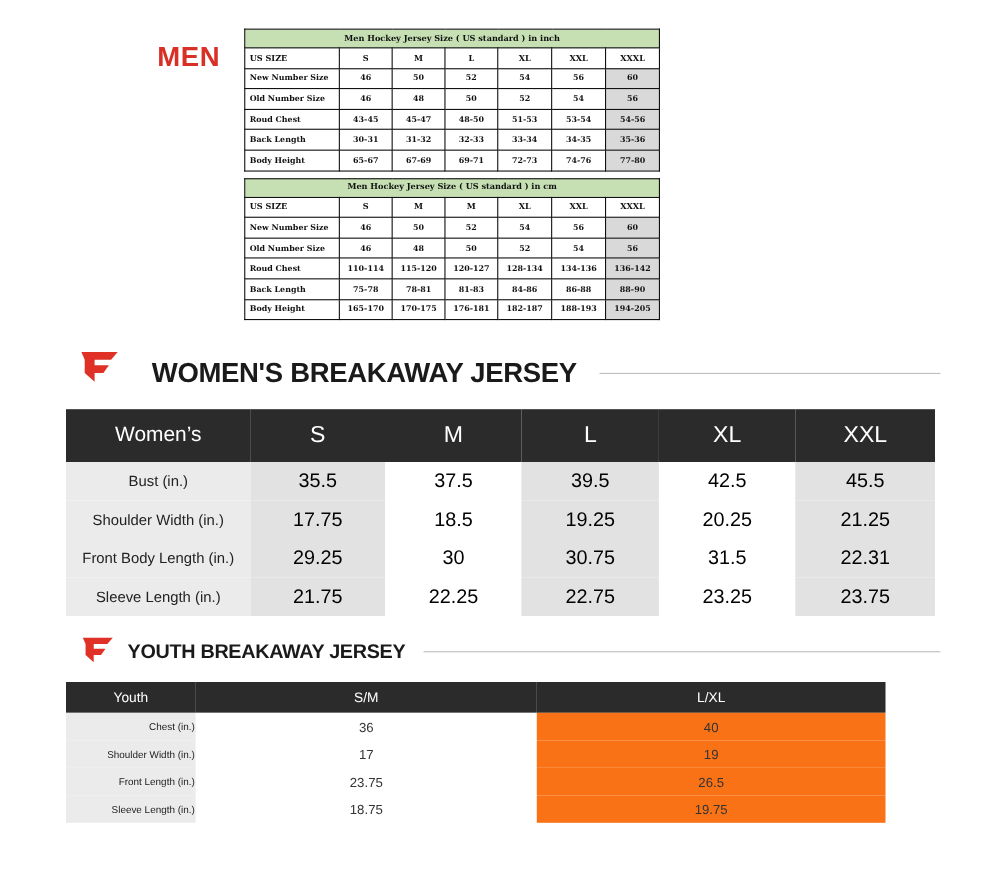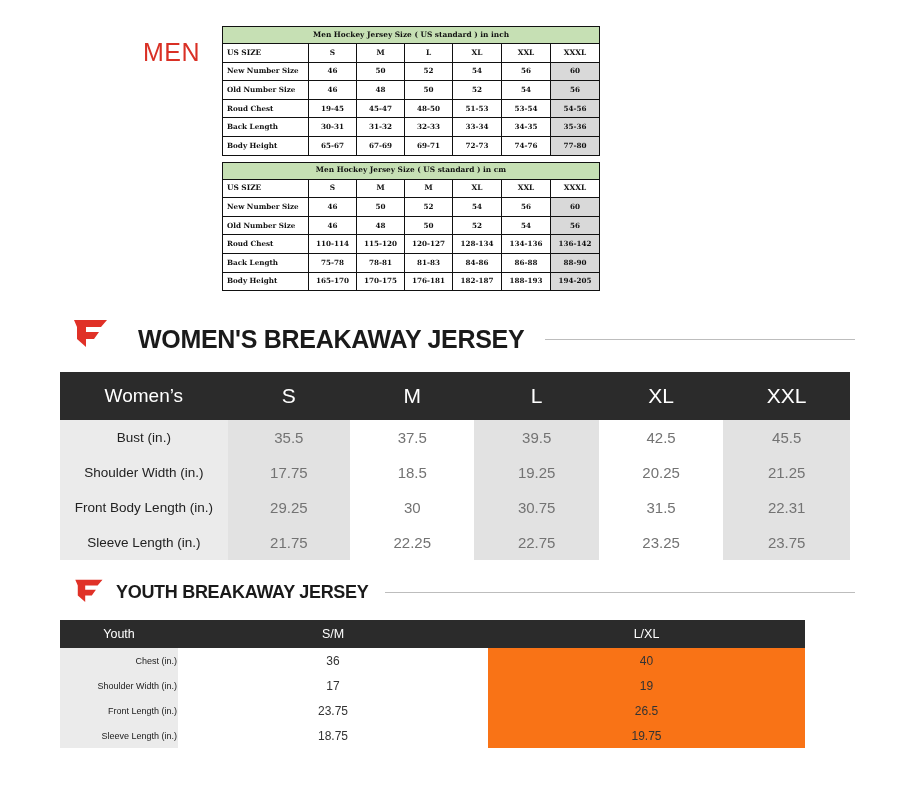--- a/index.html
+++ b/index.html
@@ -9,21 +9,21 @@
     background: #ffffff;
     font-family: "Liberation Sans", sans-serif;
     color: #1a1a1a;
   }
   .page { position: relative; width: 899px; height: 795px; overflow: hidden; }
 
   
   .men-section { position: absolute; left: 0; top: 14px; width: 899px; height: 290px; }
   .men-title {
     position: absolute; left: 143px; top: 24px;
-    font-size: 25px; font-weight: normal; color: #d93025;
+    font-size: 25px; font-weight: bold; color: #d93025;
     letter-spacing: 0.5px;
   }
   .men-table-wrap { position: absolute; left: 222px; top: 12px; width: 329px; }
   table.men {
     border-collapse: collapse;
     width: 377px;
     table-layout: fixed;
     font-family: "DejaVu Serif", serif;
   }
   table.men td, table.men th {
@@ -67,22 +67,22 @@
     position: absolute; height: 1px; background: #bdbdbd;
   }
   .wb-rule { left: 545px; top: 339px; width: 310px; }
   .y-rule  { left: 385px; top: 592px; width: 470px; }
 
   
   .wtable-wrap { position: absolute; left: 60px; top: 372px; width: 790px; }
   table.women { border-collapse: collapse; width: 790px; table-layout: fixed; }
   table.women td {
     text-align: center;
-    font-size: 15px;
-    color: #737373;
+    font-size: 18px;
+    color: #000000;
     height: 35px;
     font-family: "Liberation Sans", sans-serif;
   }
   table.women thead td {
     background: #2b2b2b; color: #ffffff; font-weight: normal;
     height: 48px; font-size: 21px;
   }
   table.women thead td.corner { font-size: 19px; text-align: center; }
   table.women td.rowlabel {
     background: #ebebeb; color: #222; font-size: 13.5px; text-align: center;
@@ -151,21 +151,21 @@
             <td class="lbl">Old Number Size</td>
             <td>46</td>
             <td>48</td>
             <td>50</td>
             <td>52</td>
             <td>54</td>
             <td class="greyish">56</td>
           </tr>
           <tr>
             <td class="lbl">Roud Chest</td>
-            <td>19-45</td>
+            <td>43-45</td>
             <td>45-47</td>
             <td>48-50</td>
             <td>51-53</td>
             <td>53-54</td>
             <td class="greyish">54-56</td>
           </tr>
           <tr>
             <td class="lbl">Back Length</td>
             <td>30-31</td>
             <td>31-32</td>

